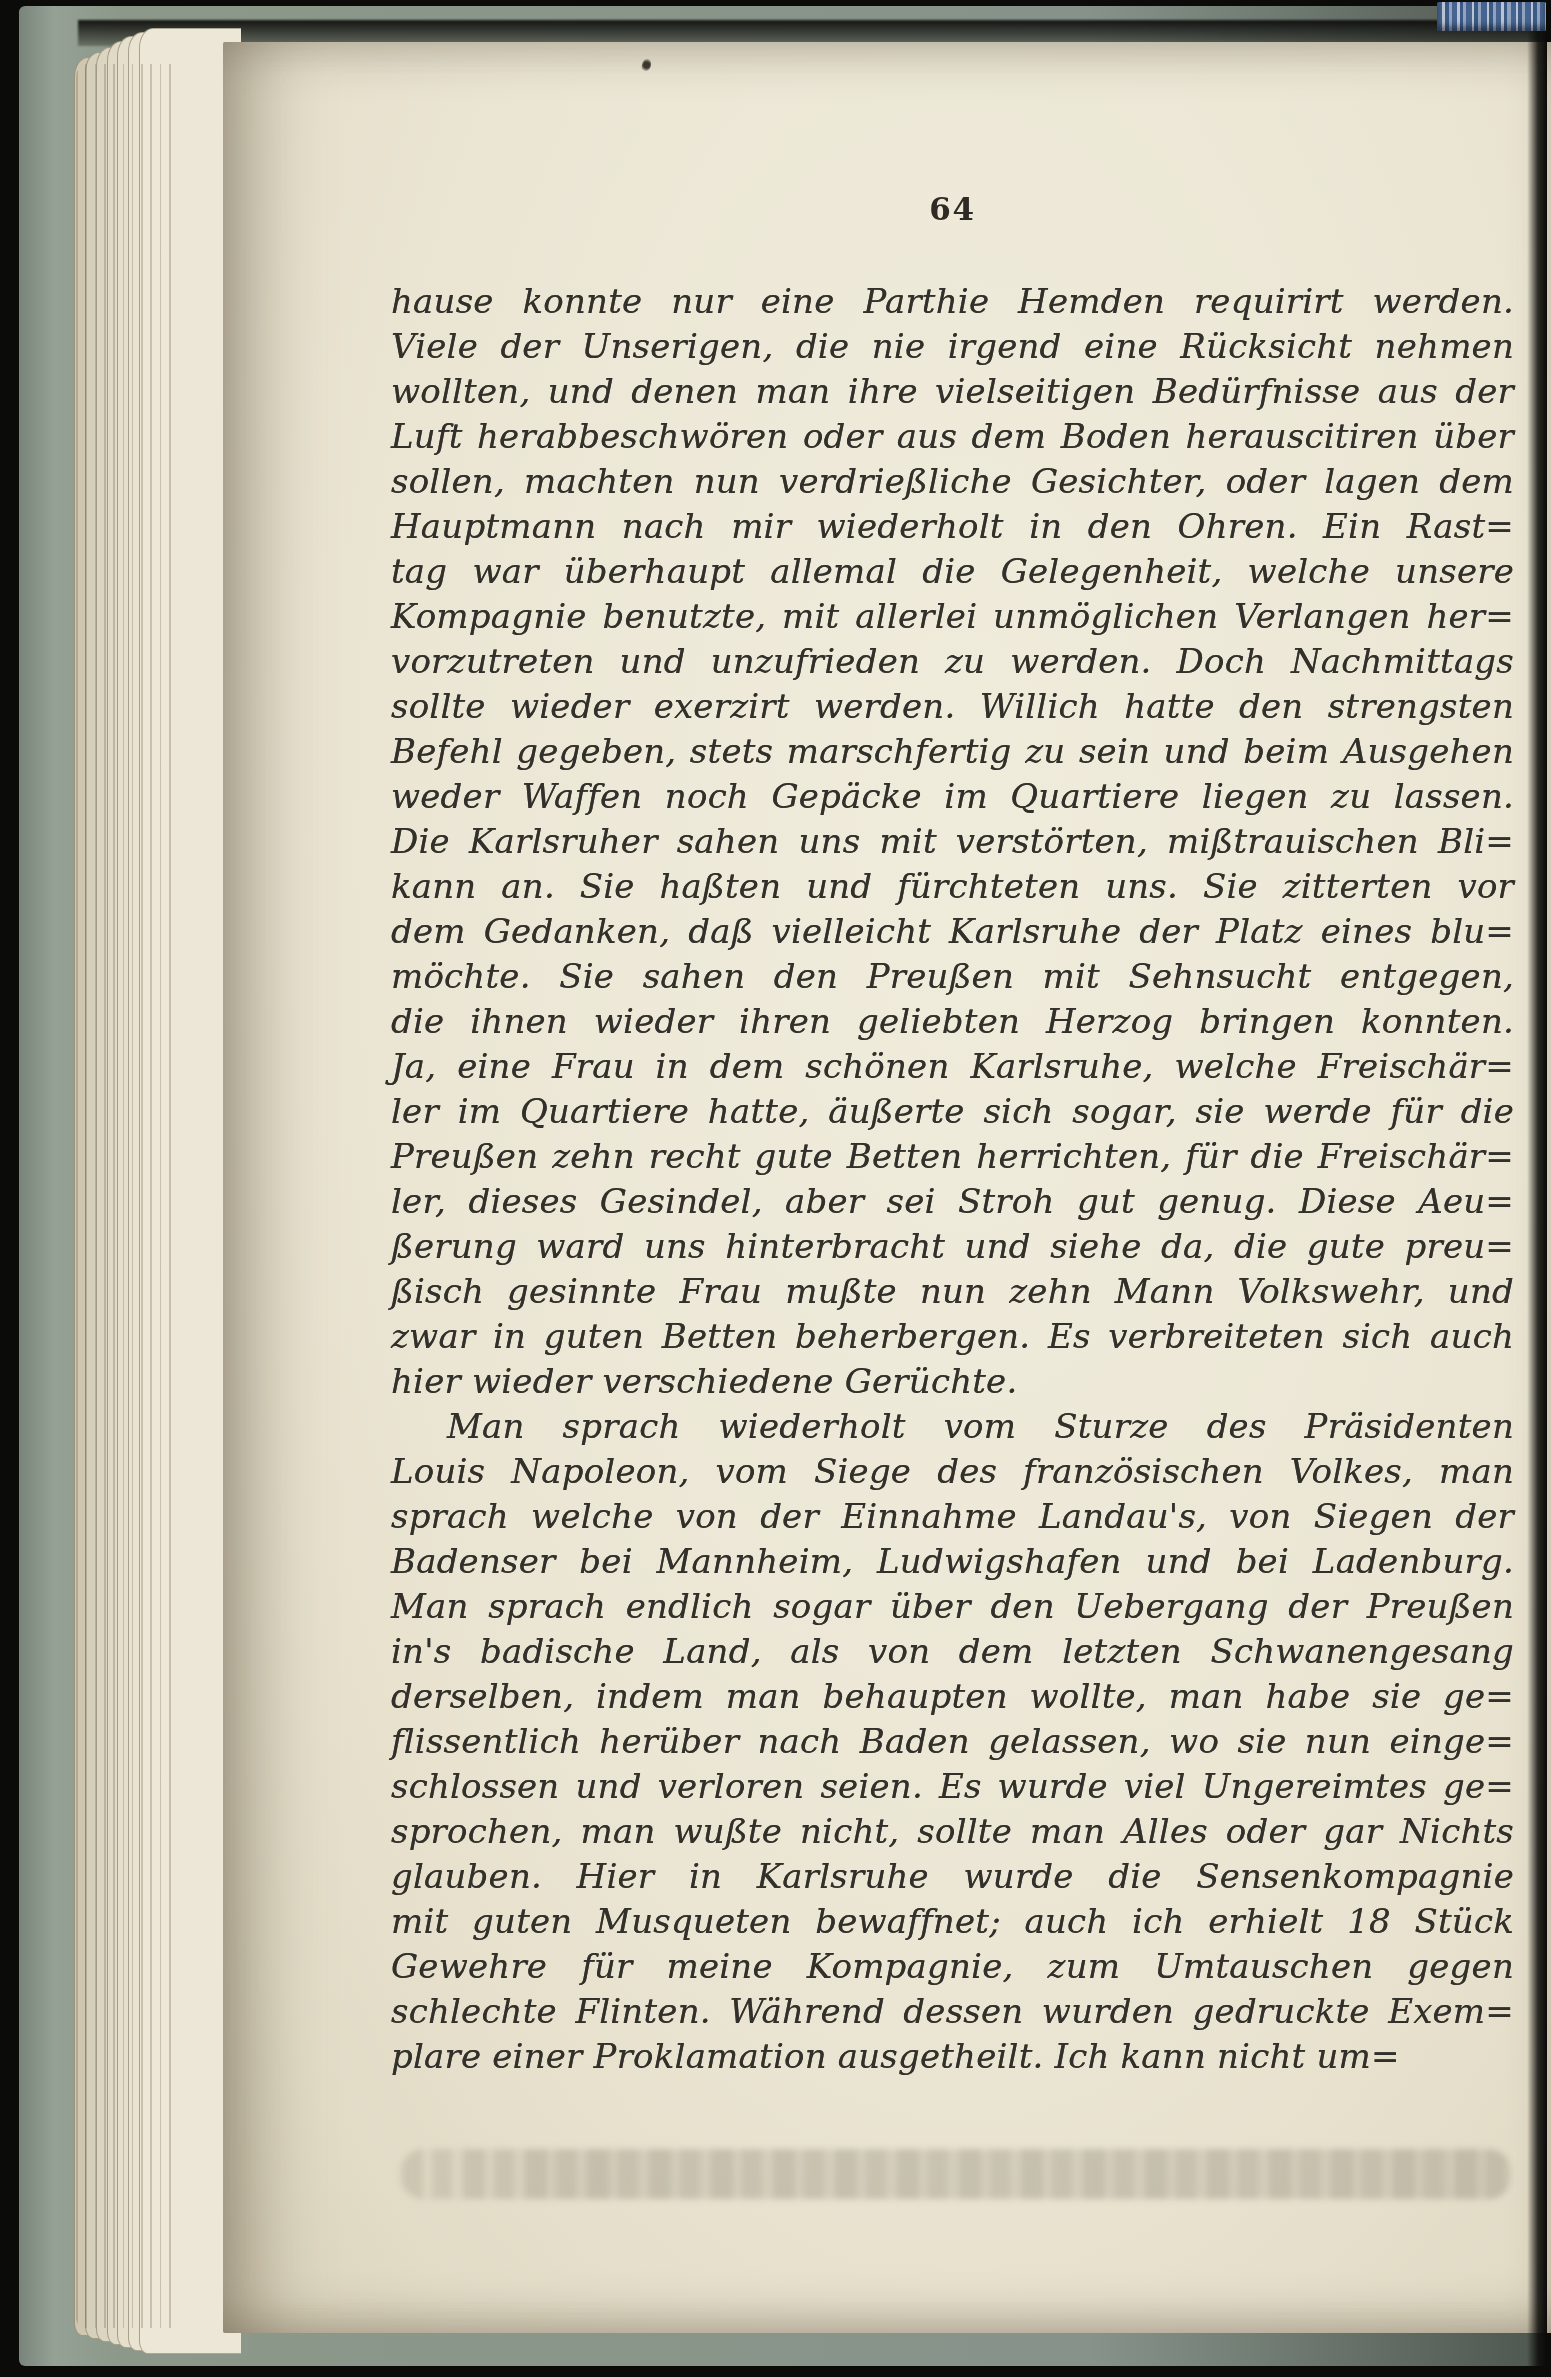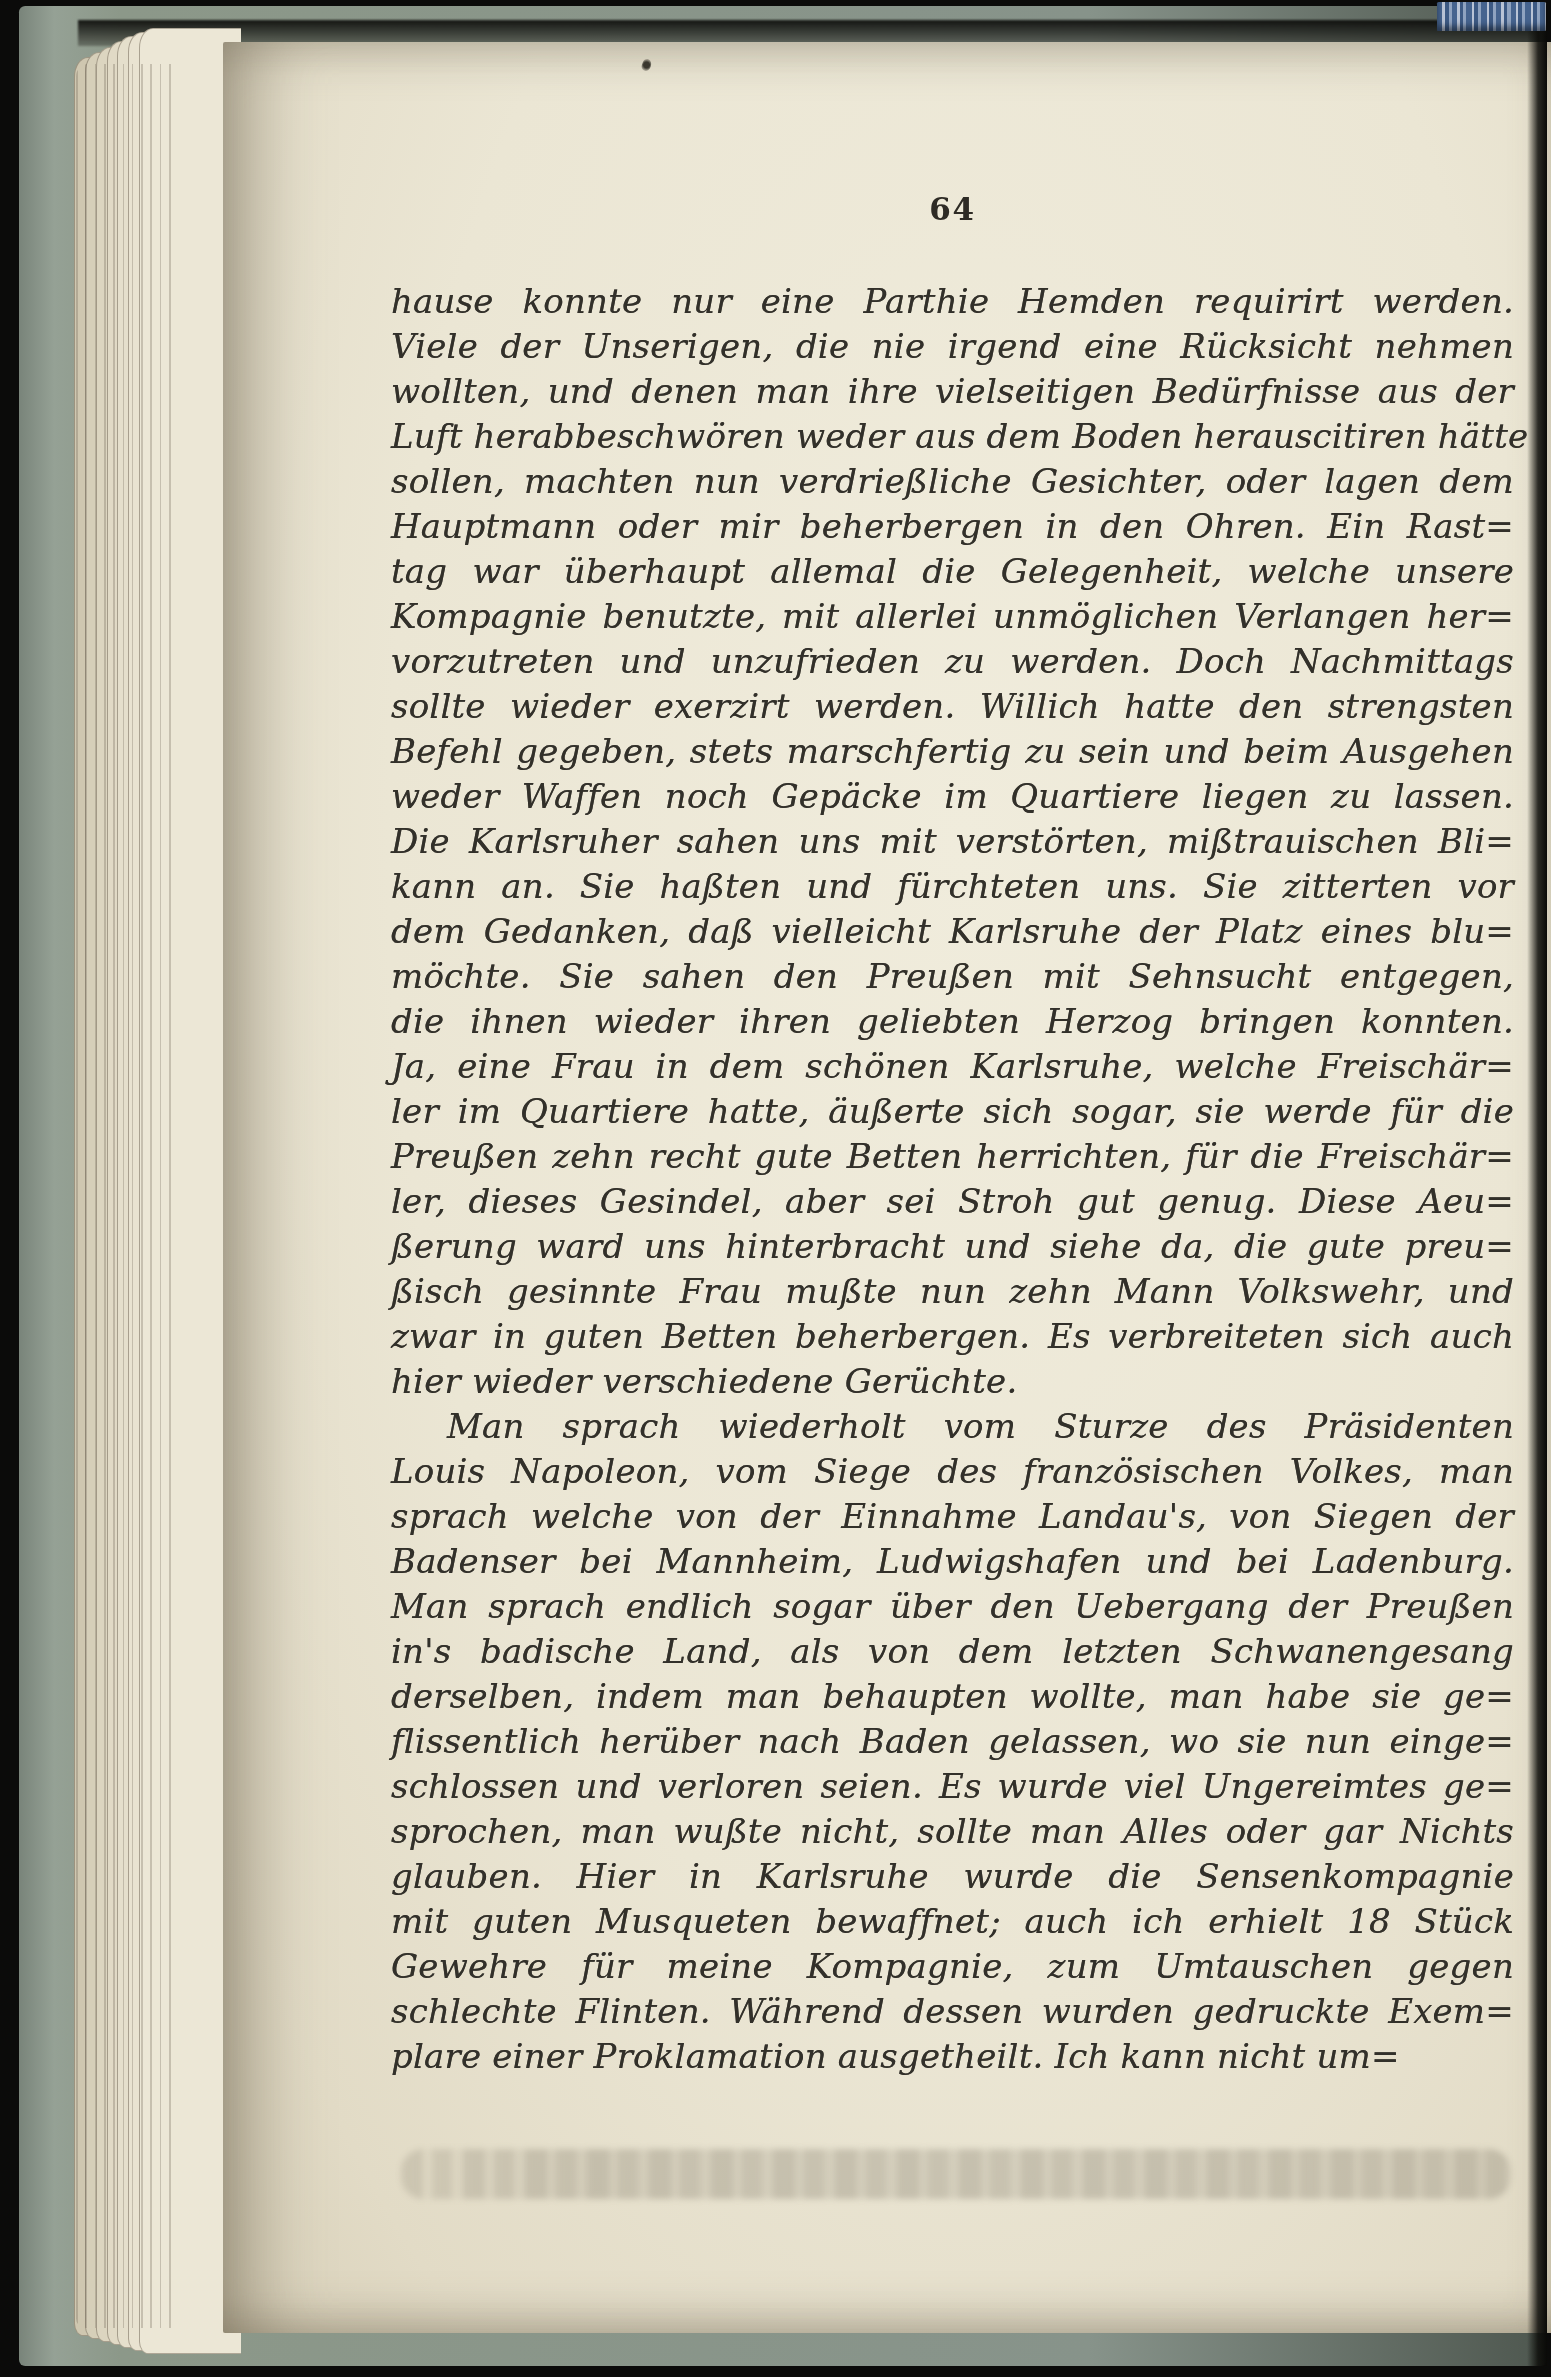--- a/index.html
+++ b/index.html
@@ -88,23 +88,23 @@
     <div class="stack-lines"></div>
   </div>
 
   <div class="page">
     <div class="speck"></div>
     <div class="page-number">64</div>
     <div class="text-block">
         <div class="line">hause konnte nur eine Parthie Hemden requirirt werden.</div>
         <div class="line">Viele der Unserigen, die nie irgend eine Rücksicht nehmen</div>
         <div class="line">wollten, und denen man ihre vielseitigen Bedürfnisse aus der</div>
-        <div class="line">Luft herabbeschwören weder aus dem Boden herauscitiren hätte</div>
+        <div class="line">Luft herabbeschwören oder aus dem Boden herauscitiren über</div>
         <div class="line">sollen, machten nun verdrießliche Gesichter, oder lagen dem</div>
-        <div class="line">Hauptmann oder mir beherbergen in den Ohren.  Ein Rast=</div>
+        <div class="line">Hauptmann nach mir wiederholt in den Ohren.  Ein Rast=</div>
         <div class="line">tag war überhaupt allemal die Gelegenheit, welche unsere</div>
         <div class="line">Kompagnie benutzte, mit allerlei unmöglichen Verlangen her=</div>
         <div class="line">vorzutreten und unzufrieden zu werden.  Doch Nachmittags</div>
         <div class="line">sollte wieder exerzirt werden.  Willich hatte den strengsten</div>
         <div class="line">Befehl gegeben, stets marschfertig zu sein und beim Ausgehen</div>
         <div class="line">weder Waffen noch Gepäcke im Quartiere liegen zu lassen.</div>
         <div class="line">Die Karlsruher sahen uns mit verstörten, mißtrauischen Bli=</div>
         <div class="line">kann an.  Sie haßten und fürchteten uns.  Sie zitterten vor</div>
         <div class="line">dem Gedanken, daß vielleicht Karlsruhe der Platz eines blu=</div>
         <div class="line">möchte.  Sie sahen den Preußen mit Sehnsucht entgegen,</div>

